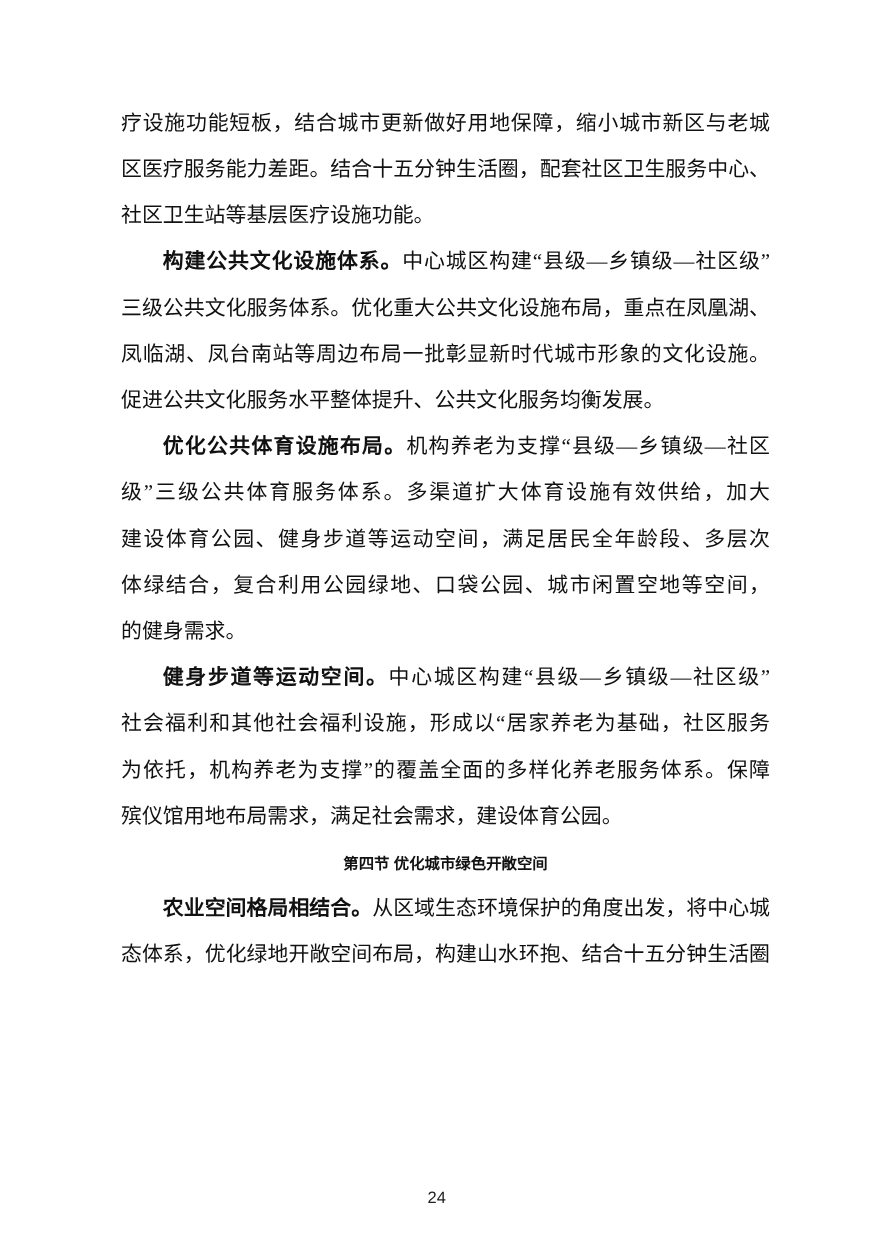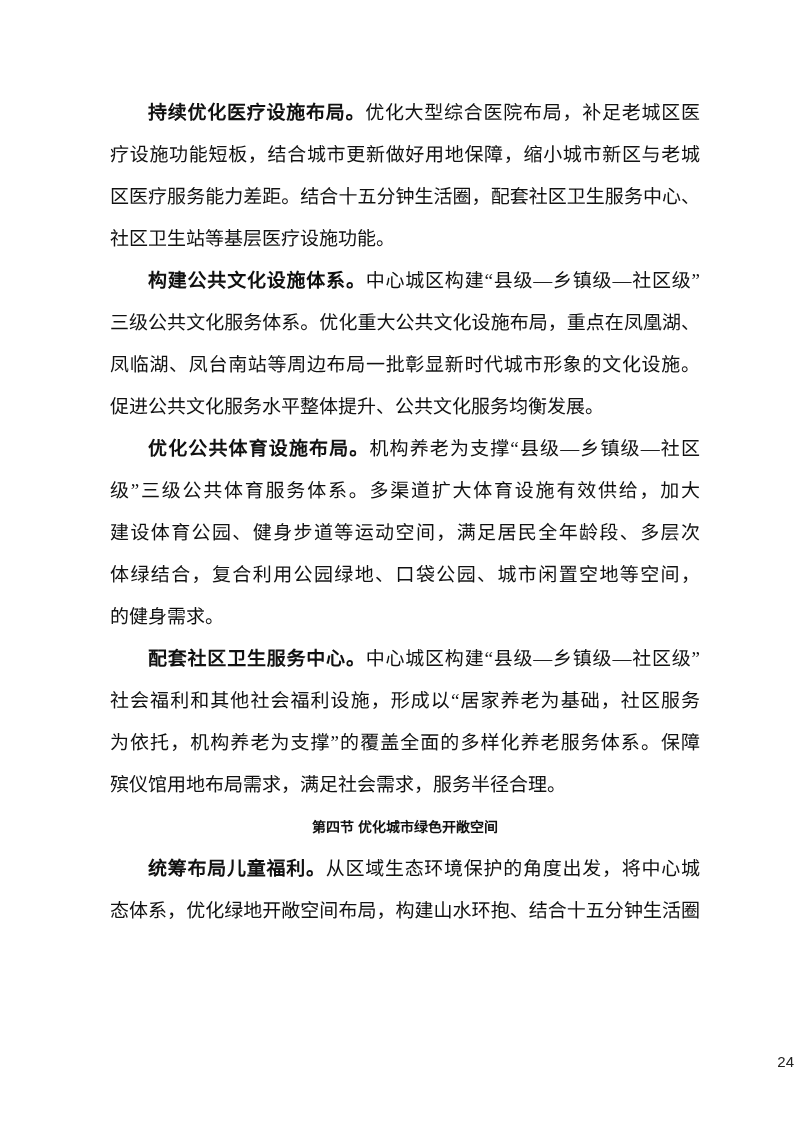--- a/index.html
+++ b/index.html
@@ -40,38 +40,37 @@
     line-height: 42px;
     height: 42px;
     text-align: right;
     text-align-last: center;
     font-weight: 700;
     font-family: "Liberation Sans", "DejaVu Sans", sans-serif;
     white-space: nowrap;
   }
   .footer {
     position: absolute;
-    top: 1048px;
+    top: 1076px;
     left: 0;
     width: 100%;
-    text-align: right;
+    text-align: center;
     font-size: 15px;
     line-height: 28px;
     color: #222222;
     font-family: "Liberation Sans", "DejaVu Sans", sans-serif;
   }
 </style>
 </head>
 <body>
 
 <div class="page">
   <div class="content">
 
     <section class="para">
-      <div class="line firstline"><span class="lead">持续优化医疗设施布局。</span><span>优化大型综合医院布局，补足老城区医</span></div>
       <div class="line">疗设施功能短板，结合城市更新做好用地保障，缩小城市新区与老城</div>
       <div class="line">区医疗服务能力差距。结合十五分钟生活圈，配套社区卫生服务中心、</div>
       <div class="line lastline">社区卫生站等基层医疗设施功能。</div>
     </section>
 
     <section class="para">
       <div class="line firstline"><span class="lead">构建公共文化设施体系。</span><span>中心城区构建“县级—乡镇级—社区级”</span></div>
       <div class="line">三级公共文化服务体系。优化重大公共文化设施布局，重点在凤凰湖、</div>
       <div class="line">凤临湖、凤台南站等周边布局一批彰显新时代城市形象的文化设施。</div>
       <div class="line lastline">促进公共文化服务水平整体提升、公共文化服务均衡发展。</div>
@@ -79,29 +78,29 @@
 
     <section class="para">
       <div class="line firstline"><span class="lead">优化公共体育设施布局。</span><span>机构养老为支撑“县级—乡镇级—社区</span></div>
       <div class="line">级”三级公共体育服务体系。多渠道扩大体育设施有效供给，加大</div>
       <div class="line">建设体育公园、健身步道等运动空间，满足居民全年龄段、多层次</div>
       <div class="line">体绿结合，复合利用公园绿地、口袋公园、城市闲置空地等空间，</div>
       <div class="line lastline">的健身需求。</div>
     </section>
 
     <section class="para">
-      <div class="line firstline"><span class="lead">配套社区卫生服务中心。</span><span>中心城区构建“县级—乡镇级—社区级”</span></div>
+      <div class="line firstline"><span class="lead">健身步道等运动空间。</span><span>中心城区构建“县级—乡镇级—社区级”</span></div>
       <div class="line">社会福利和其他社会福利设施，形成以“居家养老为基础，社区服务</div>
       <div class="line">为依托，机构养老为支撑”的覆盖全面的多样化养老服务体系。保障</div>
-      <div class="line lastline">殡仪馆用地布局需求，满足社会需求，服务半径合理。</div>
+      <div class="line lastline">殡仪馆用地布局需求，满足社会需求，建设体育公园。</div>
     </section>
 
     <div class="heading">第四节 优化城市绿色开敞空间</div>
 
     <section class="para">
-      <div class="line firstline"><span class="lead">统筹布局儿童福利。</span><span>从区域生态环境保护的角度出发，将中心城</span></div>
+      <div class="line firstline"><span class="lead">农业空间格局相结合。</span><span>从区域生态环境保护的角度出发，将中心城</span></div>
       <div class="line">态体系，优化绿地开敞空间布局，构建山水环抱、结合十五分钟生活圈</div>
     </section>
 
   </div>
 
   <div class="footer">24</div>
 </div>
 
 </body></html>

